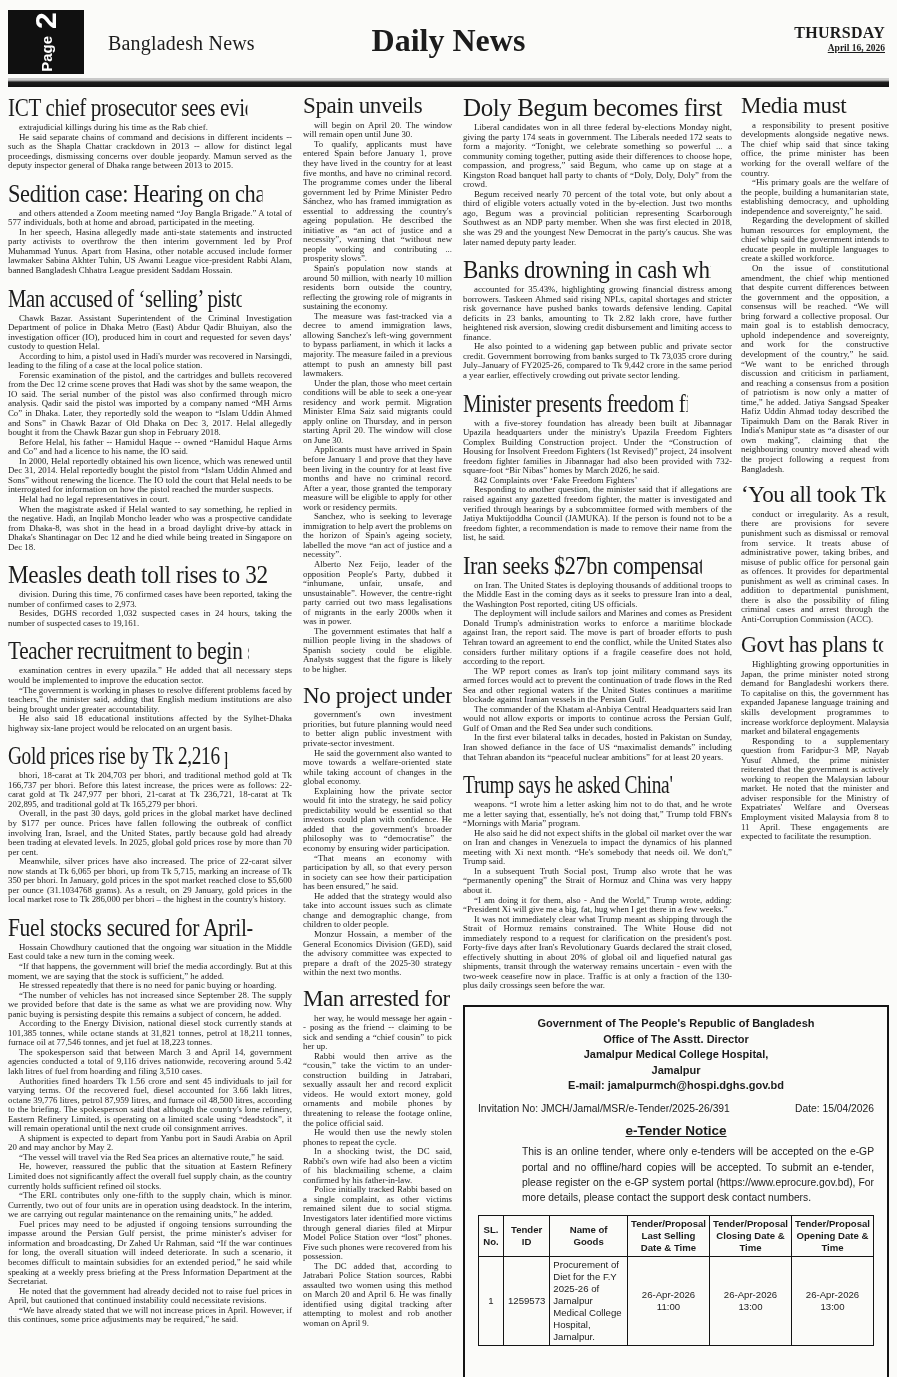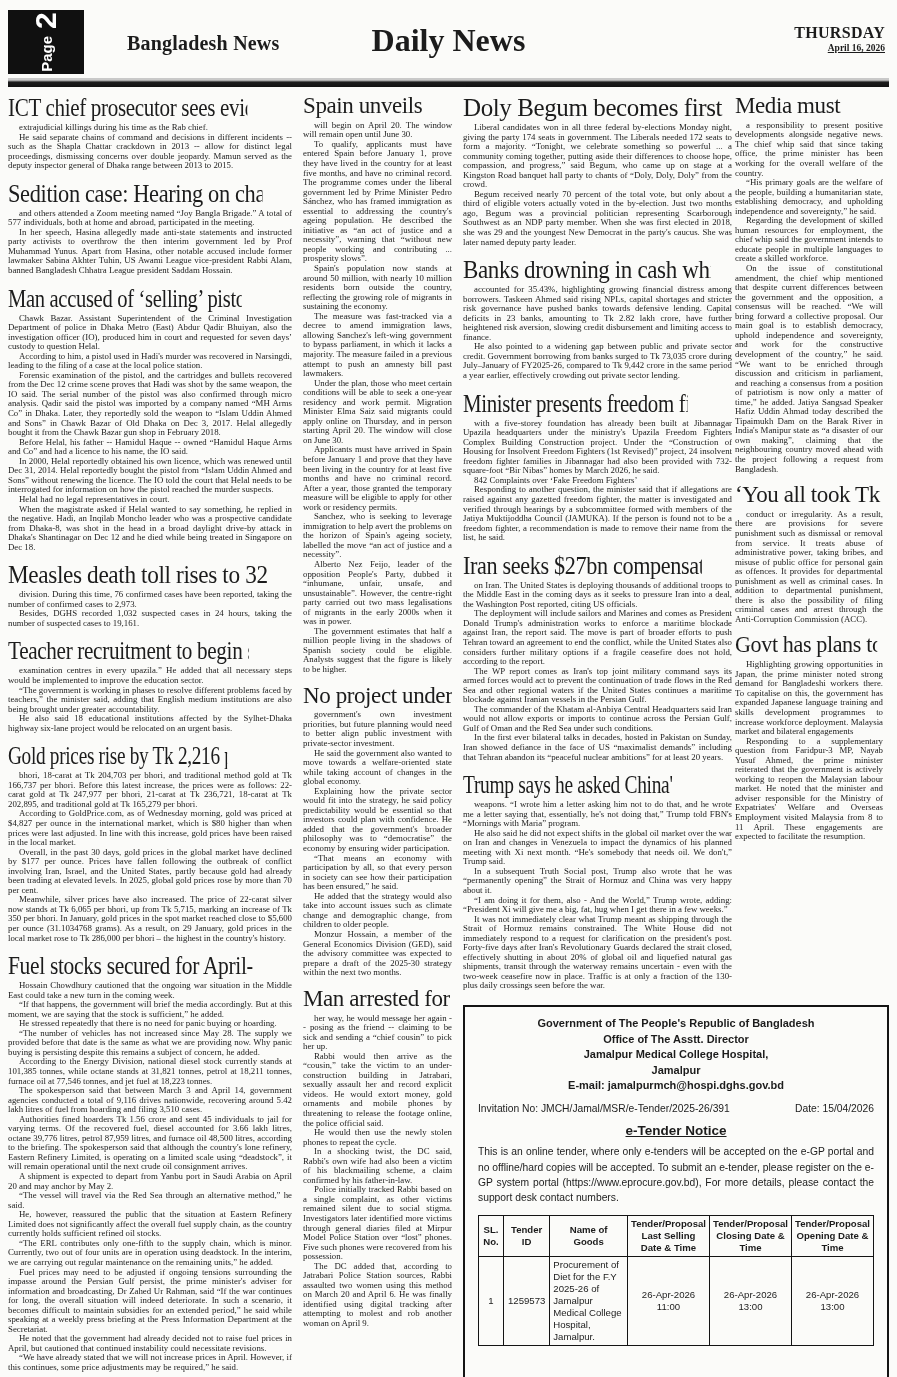--- a/index.html
+++ b/index.html
@@ -3,41 +3,41 @@
 <meta charset="utf-8">
 <style>
   html,body{margin:0;padding:0;background:#e8e8e6;}
   .page{position:relative;width:897px;min-height:1377px;margin:0 auto;background:#fbfbf9;color:#1c1c1c;font-family:"Liberation Serif",serif;overflow:hidden;box-sizing:border-box;padding:8px 8px 6px 8px;}
   
   .header{position:relative;height:66px;}
   .pagebox{position:absolute;left:0;top:2px;width:76px;height:64px;background:#101010;}
   .pagebox-inner{position:absolute;left:50%;top:50%;transform:translate(-50%,-50%) rotate(-90deg);display:flex;align-items:center;gap:7px;white-space:nowrap;}
   .pg-word{color:#fff;font-weight:bold;font-size:15px;font-family:"Liberation Sans",sans-serif;}
   .pg-num{color:#fff;font-weight:bold;font-size:30px;font-family:"Liberation Sans",sans-serif;}
-  .masthead{position:absolute;left:100px;top:24px;font-size:20px;font-weight:bold;letter-spacing:.2px;margin-left:19px;}
+  .masthead{position:absolute;left:100px;top:24px;font-size:20px;font-weight:normal;letter-spacing:.2px;}
   .paper-title{position:absolute;left:0;right:0;top:14px;text-align:center;font-size:32px;font-weight:bold;}
   .date-block{position:absolute;right:4px;top:16px;text-align:right;}
   .date-day{font-size:16px;font-weight:bold;letter-spacing:.3px;}
   .date-date{font-size:9.5px;font-weight:bold;margin-top:1px;text-decoration:underline;}
   .band{height:9px;margin-top:4px;background:linear-gradient(to bottom,#c9c9c9 0,#c9c9c9 2px,#8a8a8a 3px,#1d1d1d 4px,#111 9px);}
   
   .content{display:flex;gap:11px;margin-top:7px;}
   .col1{width:284px;}
   .col2{width:149px;}
   .rhalf{width:426px;display:flex;flex-direction:column;}
-  .rrow{display:flex;gap:3px;}
+  .rrow{display:flex;gap:9px;}
   .col3{width:269px;}
   .col4{width:148px;}
   .article + .article{margin-top:9px;}
   .headline{font-size:25px;font-weight:normal;letter-spacing:-.4px;white-space:nowrap;overflow:hidden;margin:0 0 2px 0;line-height:1.08;}
   .narrow .headline{font-size:23px;}
   .paras p{margin:0;font-size:8.8px;line-height:9.55px;text-align:justify;text-indent:11px;}
   
   .tender{border:2.5px solid #141414;margin-top:14px;padding:9px 13px 8px 13px;font-family:"Liberation Sans",sans-serif;position:relative;min-height:440px;box-sizing:border-box;}
-  .tender p{text-indent:0;}
+  .tender p{text-indent:0;margin-left:44px;}
   .t-org p{margin:0;text-align:center;font-weight:bold;font-size:11px;line-height:1.42;}
   .t-invrow{display:flex;justify-content:space-between;font-size:10.3px;margin-top:9px;}
   .t-title{text-align:center;font-size:13.5px;font-weight:bold;text-decoration:underline;margin:9px 0 6px 0;}
   .t-para{font-size:10.3px;line-height:1.5;text-align:justify;margin:0 0 9px 0;}
   .t-table{width:100%;border-collapse:collapse;margin:2px 0 4px 0;}
   .t-table th,.t-table td{border:1.5px solid #141414;font-size:9.6px;padding:2px 3px;text-align:center;vertical-align:middle;line-height:1.25;}
   .t-table th{font-weight:bold;}
   .t-table td.goods{text-align:left;}
 </style>
 </head>
@@ -102,37 +102,36 @@
         <div class="paras">
             <p>examination centres in every upazila.” He added that all necessary steps would be implemented to improve the education sector.</p>
             <p>“The government is working in phases to resolve different problems faced by teachers,” the minister said, adding that English medium institutions are also being brought under greater accountability.</p>
             <p>He also said 18 educational institutions affected by the Sylhet-Dhaka highway six-lane project would be relocated on an urgent basis.</p>
           </div>
       </section>
       <section class="article">
         <h2 class="headline" style="transform-origin: left center; transform: scaleX(0.771739);">Gold prices rise by Tk 2,216 per bhori</h2>
         <div class="paras">
             <p>bhori, 18-carat at Tk 204,703 per bhori, and traditional method gold at Tk 166,737 per bhori. Before this latest increase, the prices were as follows: 22-carat gold at Tk 247,977 per bhori, 21-carat at Tk 236,721, 18-carat at Tk 202,895, and traditional gold at Tk 165,279 per bhori.</p>
-            <p>According to GoldPrice.com, as of Wednesday morning, gold was priced at $4,827 per ounce in the international market, which is $80 higher than when prices were last adjusted. In line with this increase, gold prices have been raised in the local market.</p>
             <p>Overall, in the past 30 days, gold prices in the global market have declined by $177 per ounce. Prices have fallen following the outbreak of conflict involving Iran, Israel, and the United States, partly because gold had already been trading at elevated levels. In 2025, global gold prices rose by more than 70 per cent.</p>
             <p>Meanwhile, silver prices have also increased. The price of 22-carat silver now stands at Tk 6,065 per bhori, up from Tk 5,715, marking an increase of Tk 350 per bhori. In January, gold prices in the spot market reached close to $5,600 per ounce (31.1034768 grams). As a result, on 29 January, gold prices in the local market rose to Tk 286,000 per bhori – the highest in the country's history.</p>
           </div>
       </section>
       <section class="article">
         <h2 class="headline" style="transform-origin: left center; transform: scaleX(0.860606);">Fuel stocks secured for April-May</h2>
         <div class="paras">
             <p>Hossain Chowdhury cautioned that the ongoing war situation in the Middle East could take a new turn in the coming week.</p>
             <p>“If that happens, the government will brief the media accordingly. But at this moment, we are saying that the stock is sufficient,” he added.</p>
             <p>He stressed repeatedly that there is no need for panic buying or hoarding.</p>
-            <p>“The number of vehicles has not increased since May 28. The supply we provided before that date is the same as what we are providing now. Why panic buying is persisting despite this remains a subject of concern, he added.</p>
+            <p>“The number of vehicles has not increased since September 28. The supply we provided before that date is the same as what we are providing now. Why panic buying is persisting despite this remains a subject of concern, he added.</p>
             <p>According to the Energy Division, national diesel stock currently stands at 101,385 tonnes, while octane stands at 31,821 tonnes, petrol at 18,211 tonnes, furnace oil at 77,546 tonnes, and jet fuel at 18,223 tonnes.</p>
             <p>The spokesperson said that between March 3 and April 14, government agencies conducted a total of 9,116 drives nationwide, recovering around 5.42 lakh litres of fuel from hoarding and filing 3,510 cases.</p>
             <p>Authorities fined hoarders Tk 1.56 crore and sent 45 individuals to jail for varying terms. Of the recovered fuel, diesel accounted for 3.66 lakh litres, octane 39,776 litres, petrol 87,959 litres, and furnace oil 48,500 litres, according to the briefing. The spokesperson said that although the country's lone refinery, Eastern Refinery Limited, is operating on a limited scale using “deadstock”, it will remain operational until the next crude oil consignment arrives.</p>
             <p>A shipment is expected to depart from Yanbu port in Saudi Arabia on April 20 and may anchor by May 2.</p>
-            <p>“The vessel will travel via the Red Sea through an alternative method,” he said.</p>
+            <p>“The vessel will travel via the Red Sea prices an alternative route,” he said.</p>
             <p>He, however, reassured the public that the situation at Eastern Refinery Limited does not significantly affect the overall fuel supply chain, as the country currently holds sufficient refined oil stocks.</p>
             <p>“The ERL contributes only one-fifth to the supply chain, which is minor. Currently, two out of four units are in operation using deadstock. In the interim, we are carrying out regular maintenance on the remaining units,” he added.</p>
             <p>Fuel prices may need to be adjusted if ongoing tensions surrounding the impasse around the Persian Gulf persist, the prime minister's adviser for information and broadcasting, Dr Zahed Ur Rahman, said  “If the war continues for long, the overall situation will indeed deteriorate. In such a scenario, it becomes difficult to maintain subsidies for an extended period,” he said while speaking at a weekly press briefing at the Press Information Department at the Secretariat.</p>
             <p>He noted that the government had already decided not to raise fuel prices in April, but cautioned that continued instability could necessitate revisions.</p>
             <p>“We have already stated that we will not increase prices in April. However, if this continues, some price adjustments may be required,” he said.</p>
           </div>
       </section>
     </div>
 
     <div class="col2 narrow">

